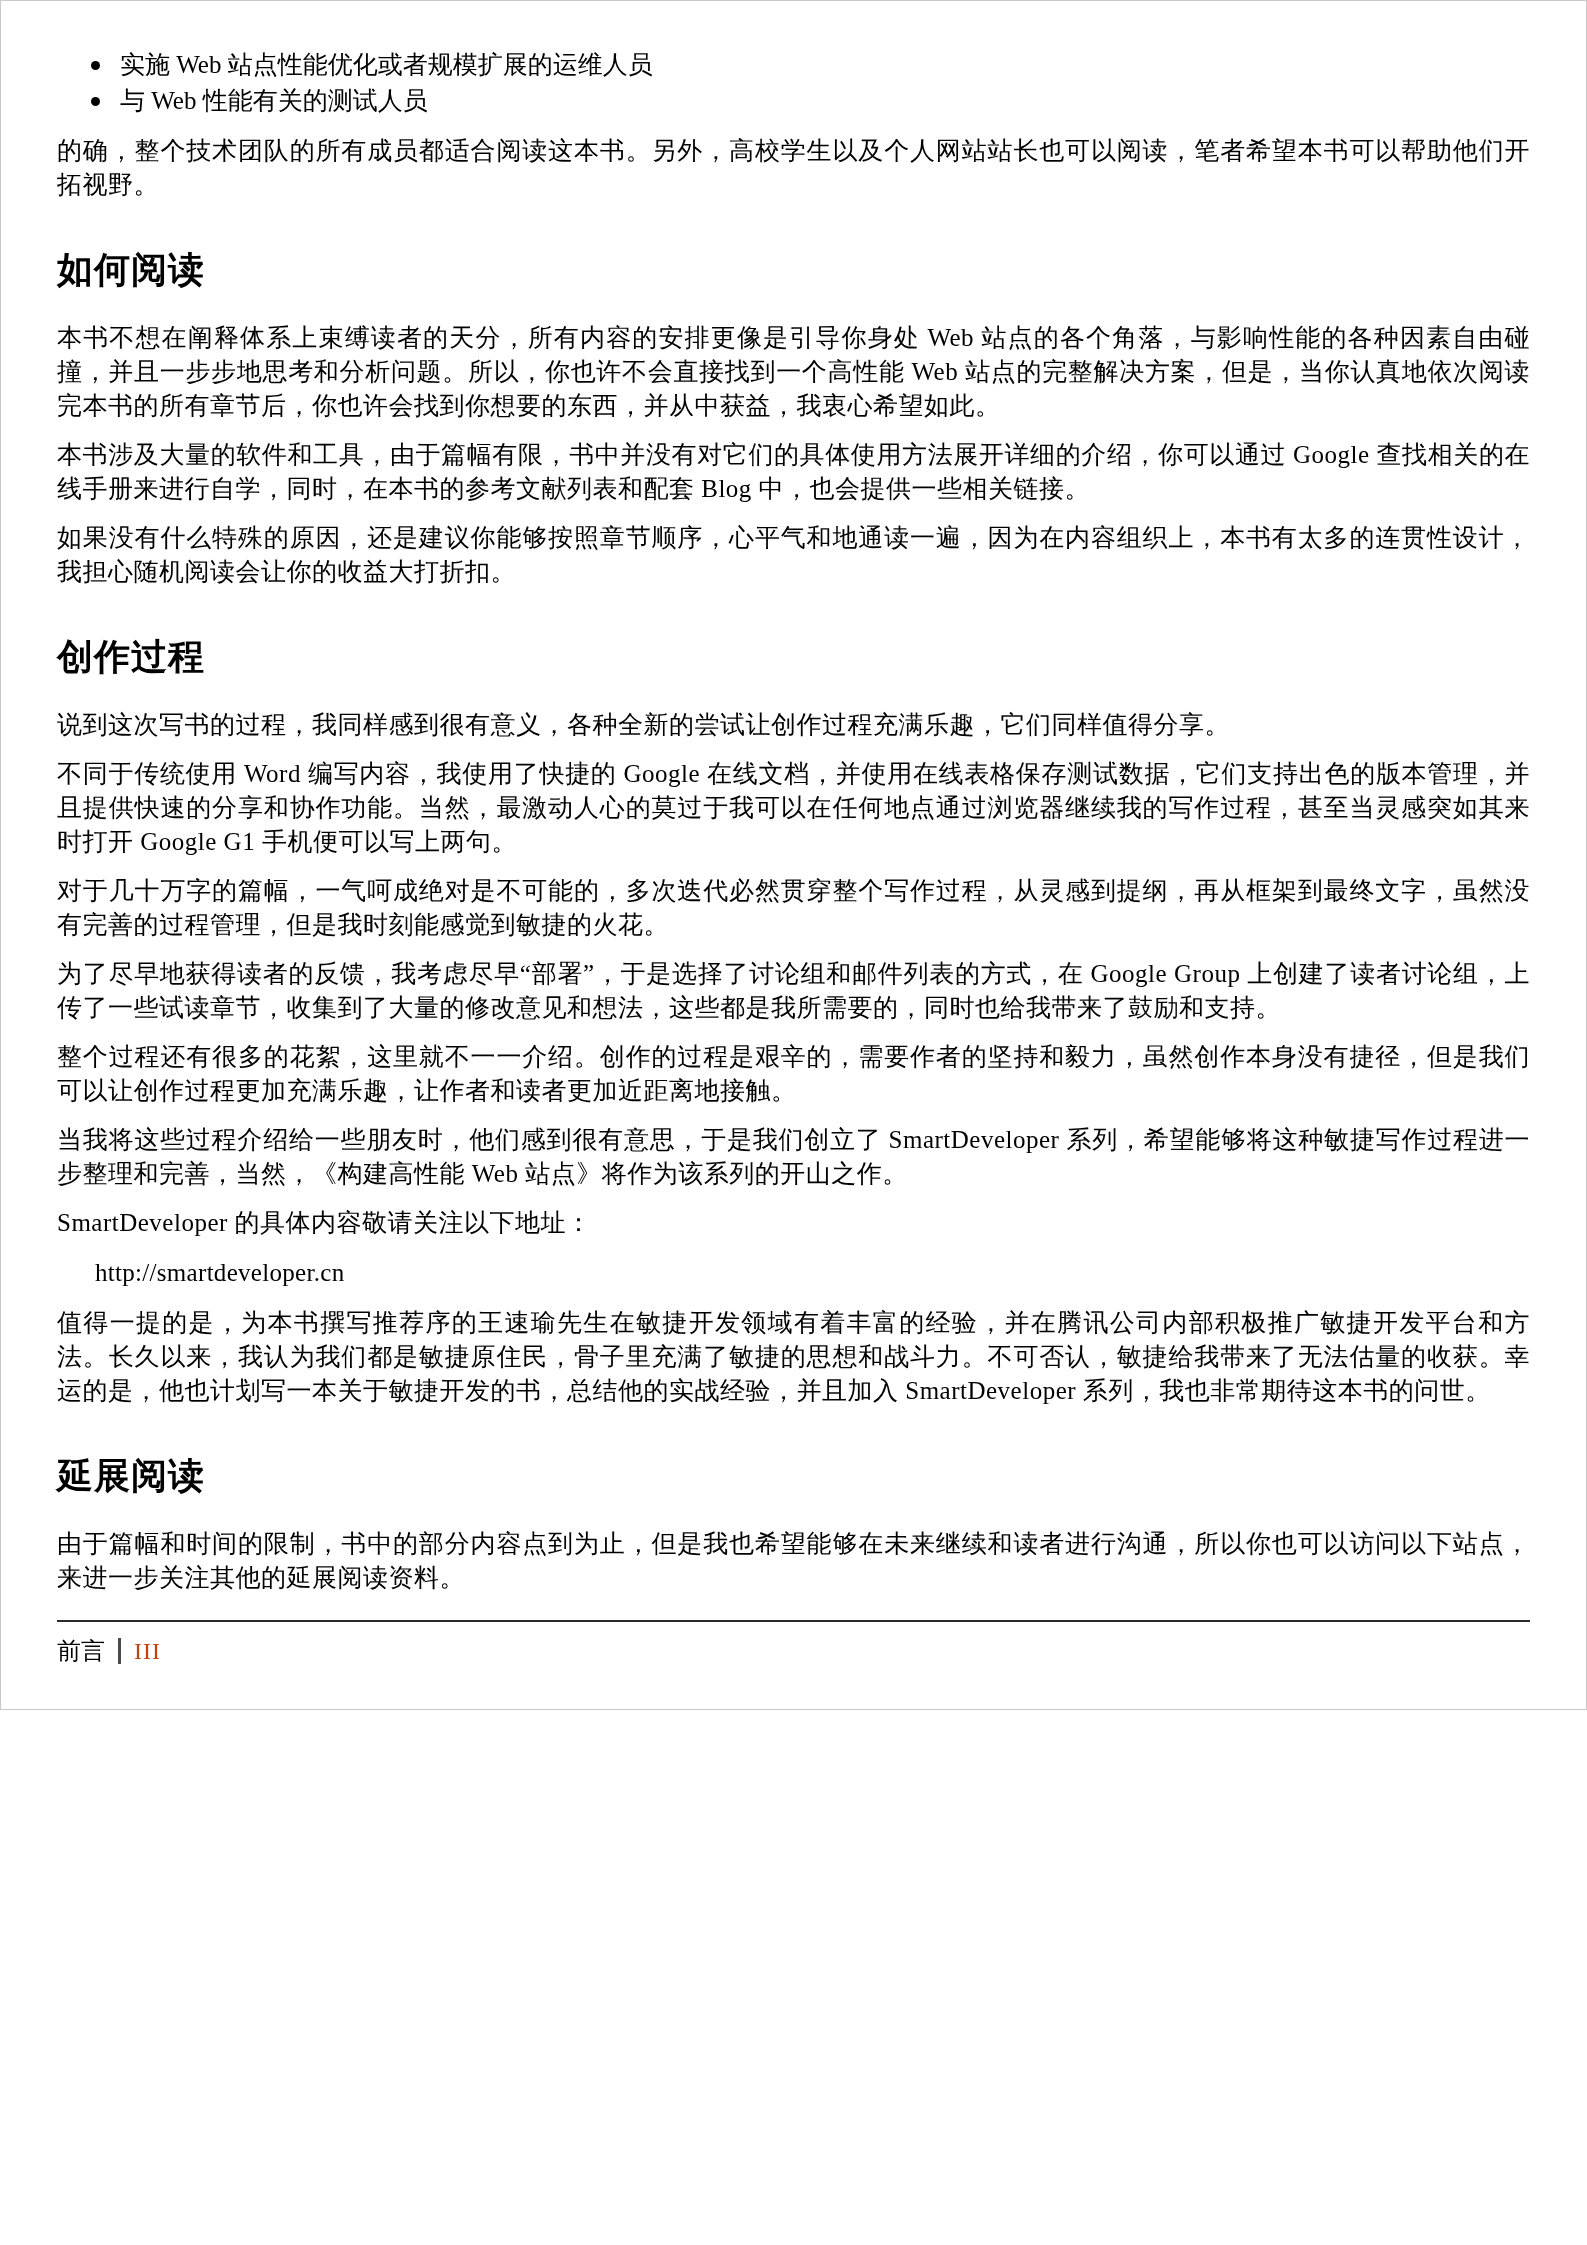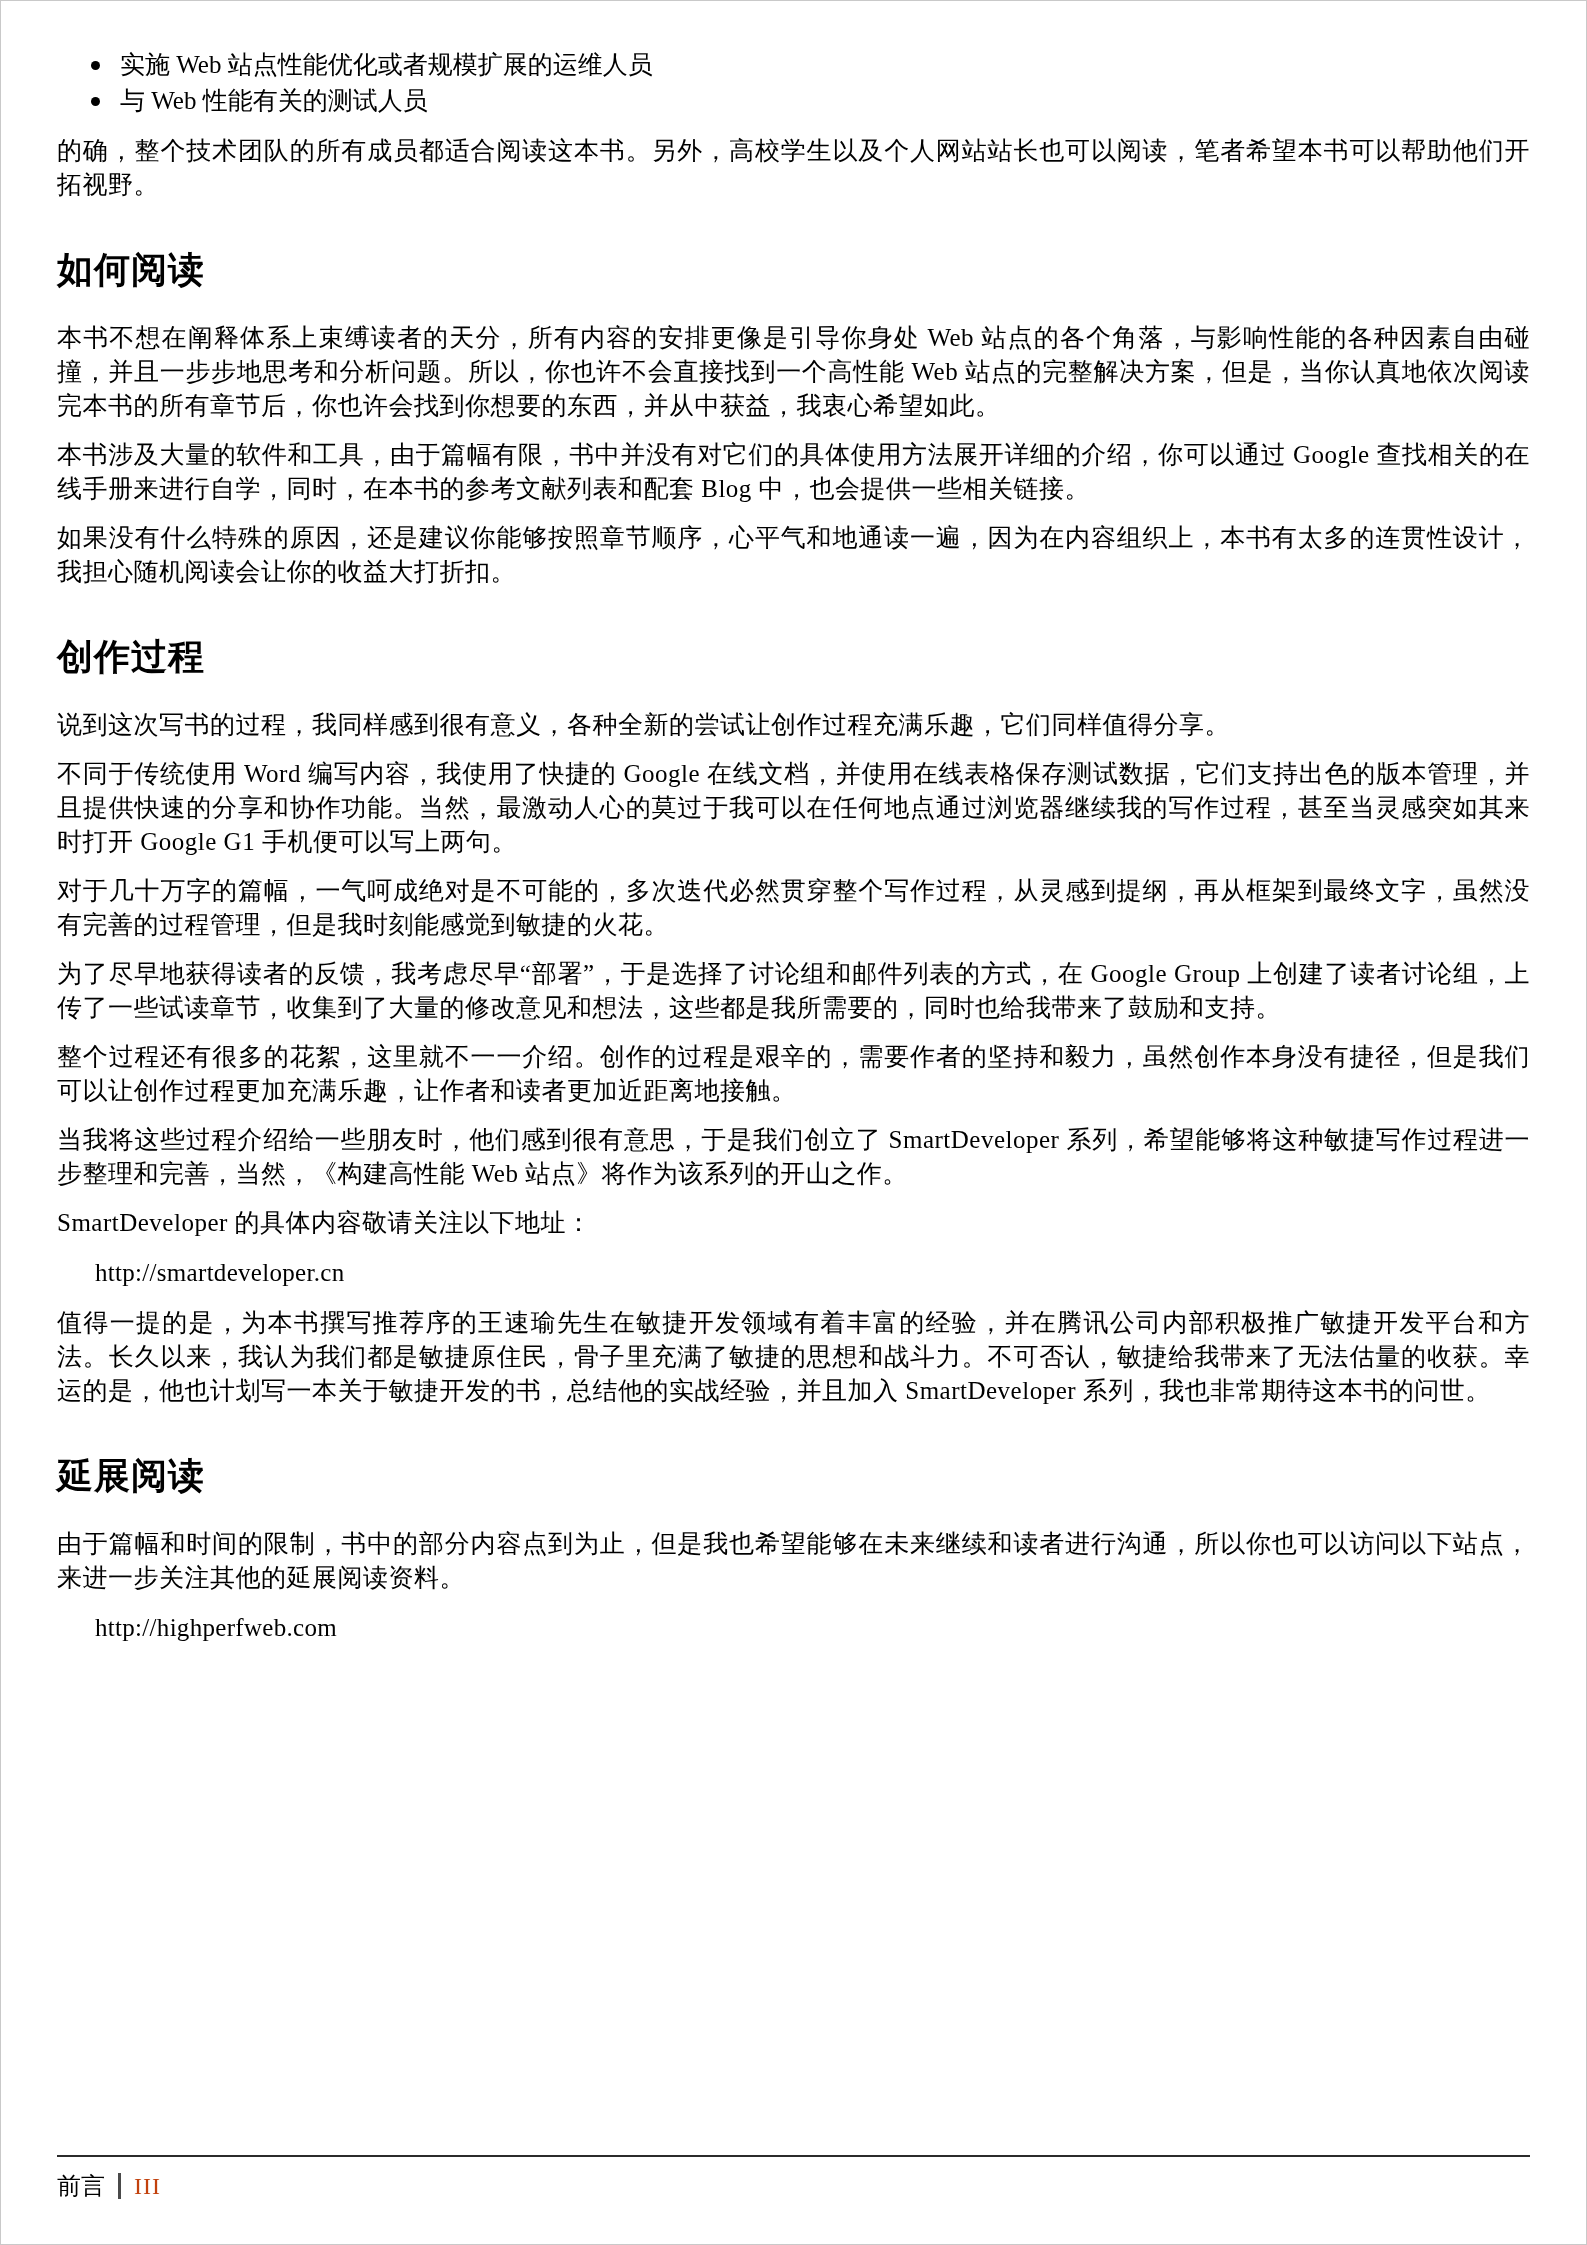--- a/index.html
+++ b/index.html
@@ -1,19 +1,19 @@
 <!DOCTYPE html>
 <html><head>
 <meta charset="utf-8">
 <style>
   html, body { margin: 0; padding: 0; background: #ffffff; }
   .page {
     position: relative;
     width: 1587px;
-    height: 2245px;
+    height: 1710px;
     background: #ffffff;
     border: 1px solid #c9c9c9;
     box-sizing: border-box;
     padding: 46px 56px 0 56px;
     font-family: "Liberation Serif", serif;
     color: #000000;
     overflow: hidden;
   }
   .bullet-list {
     list-style: none;
@@ -116,21 +116,20 @@
   <p class="body-para">对于几十万字的篇幅，一气呵成绝对是不可能的，多次迭代必然贯穿整个写作过程，从灵感到提纲，再从框架到最终文字，虽然没有完善的过程管理，但是我时刻能感觉到敏捷的火花。</p>
   <p class="body-para">为了尽早地获得读者的反馈，我考虑尽早“部署”，于是选择了讨论组和邮件列表的方式，在 Google Group 上创建了读者讨论组，上传了一些试读章节，收集到了大量的修改意见和想法，这些都是我所需要的，同时也给我带来了鼓励和支持。</p>
   <p class="body-para">整个过程还有很多的花絮，这里就不一一介绍。创作的过程是艰辛的，需要作者的坚持和毅力，虽然创作本身没有捷径，但是我们可以让创作过程更加充满乐趣，让作者和读者更加近距离地接触。</p>
   <p class="body-para">当我将这些过程介绍给一些朋友时，他们感到很有意思，于是我们创立了 SmartDeveloper 系列，希望能够将这种敏捷写作过程进一步整理和完善，当然，《构建高性能 Web 站点》将作为该系列的开山之作。</p>
   <p class="body-para">SmartDeveloper 的具体内容敬请关注以下地址：</p>
   <div class="link-line">http://smartdeveloper.cn</div>
   <p class="body-para">值得一提的是，为本书撰写推荐序的王速瑜先生在敏捷开发领域有着丰富的经验，并在腾讯公司内部积极推广敏捷开发平台和方法。长久以来，我认为我们都是敏捷原住民，骨子里充满了敏捷的思想和战斗力。不可否认，敏捷给我带来了无法估量的收获。幸运的是，他也计划写一本关于敏捷开发的书，总结他的实战经验，并且加入 SmartDeveloper 系列，我也非常期待这本书的问世。</p>
 
   <h2 class="section-heading">延展阅读</h2>
   <p class="body-para">由于篇幅和时间的限制，书中的部分内容点到为止，但是我也希望能够在未来继续和读者进行沟通，所以你也可以访问以下站点，来进一步关注其他的延展阅读资料。</p>
-  <div class="link-line">http://highperfweb.com</div>
 
   <div class="footer">
     <div class="footer-rule"></div>
     <div class="footer-text">
       <span class="footer-label">前言</span>
       <span class="footer-sep"></span>
       <span class="footer-page">III</span>
     </div>
   </div>
 

